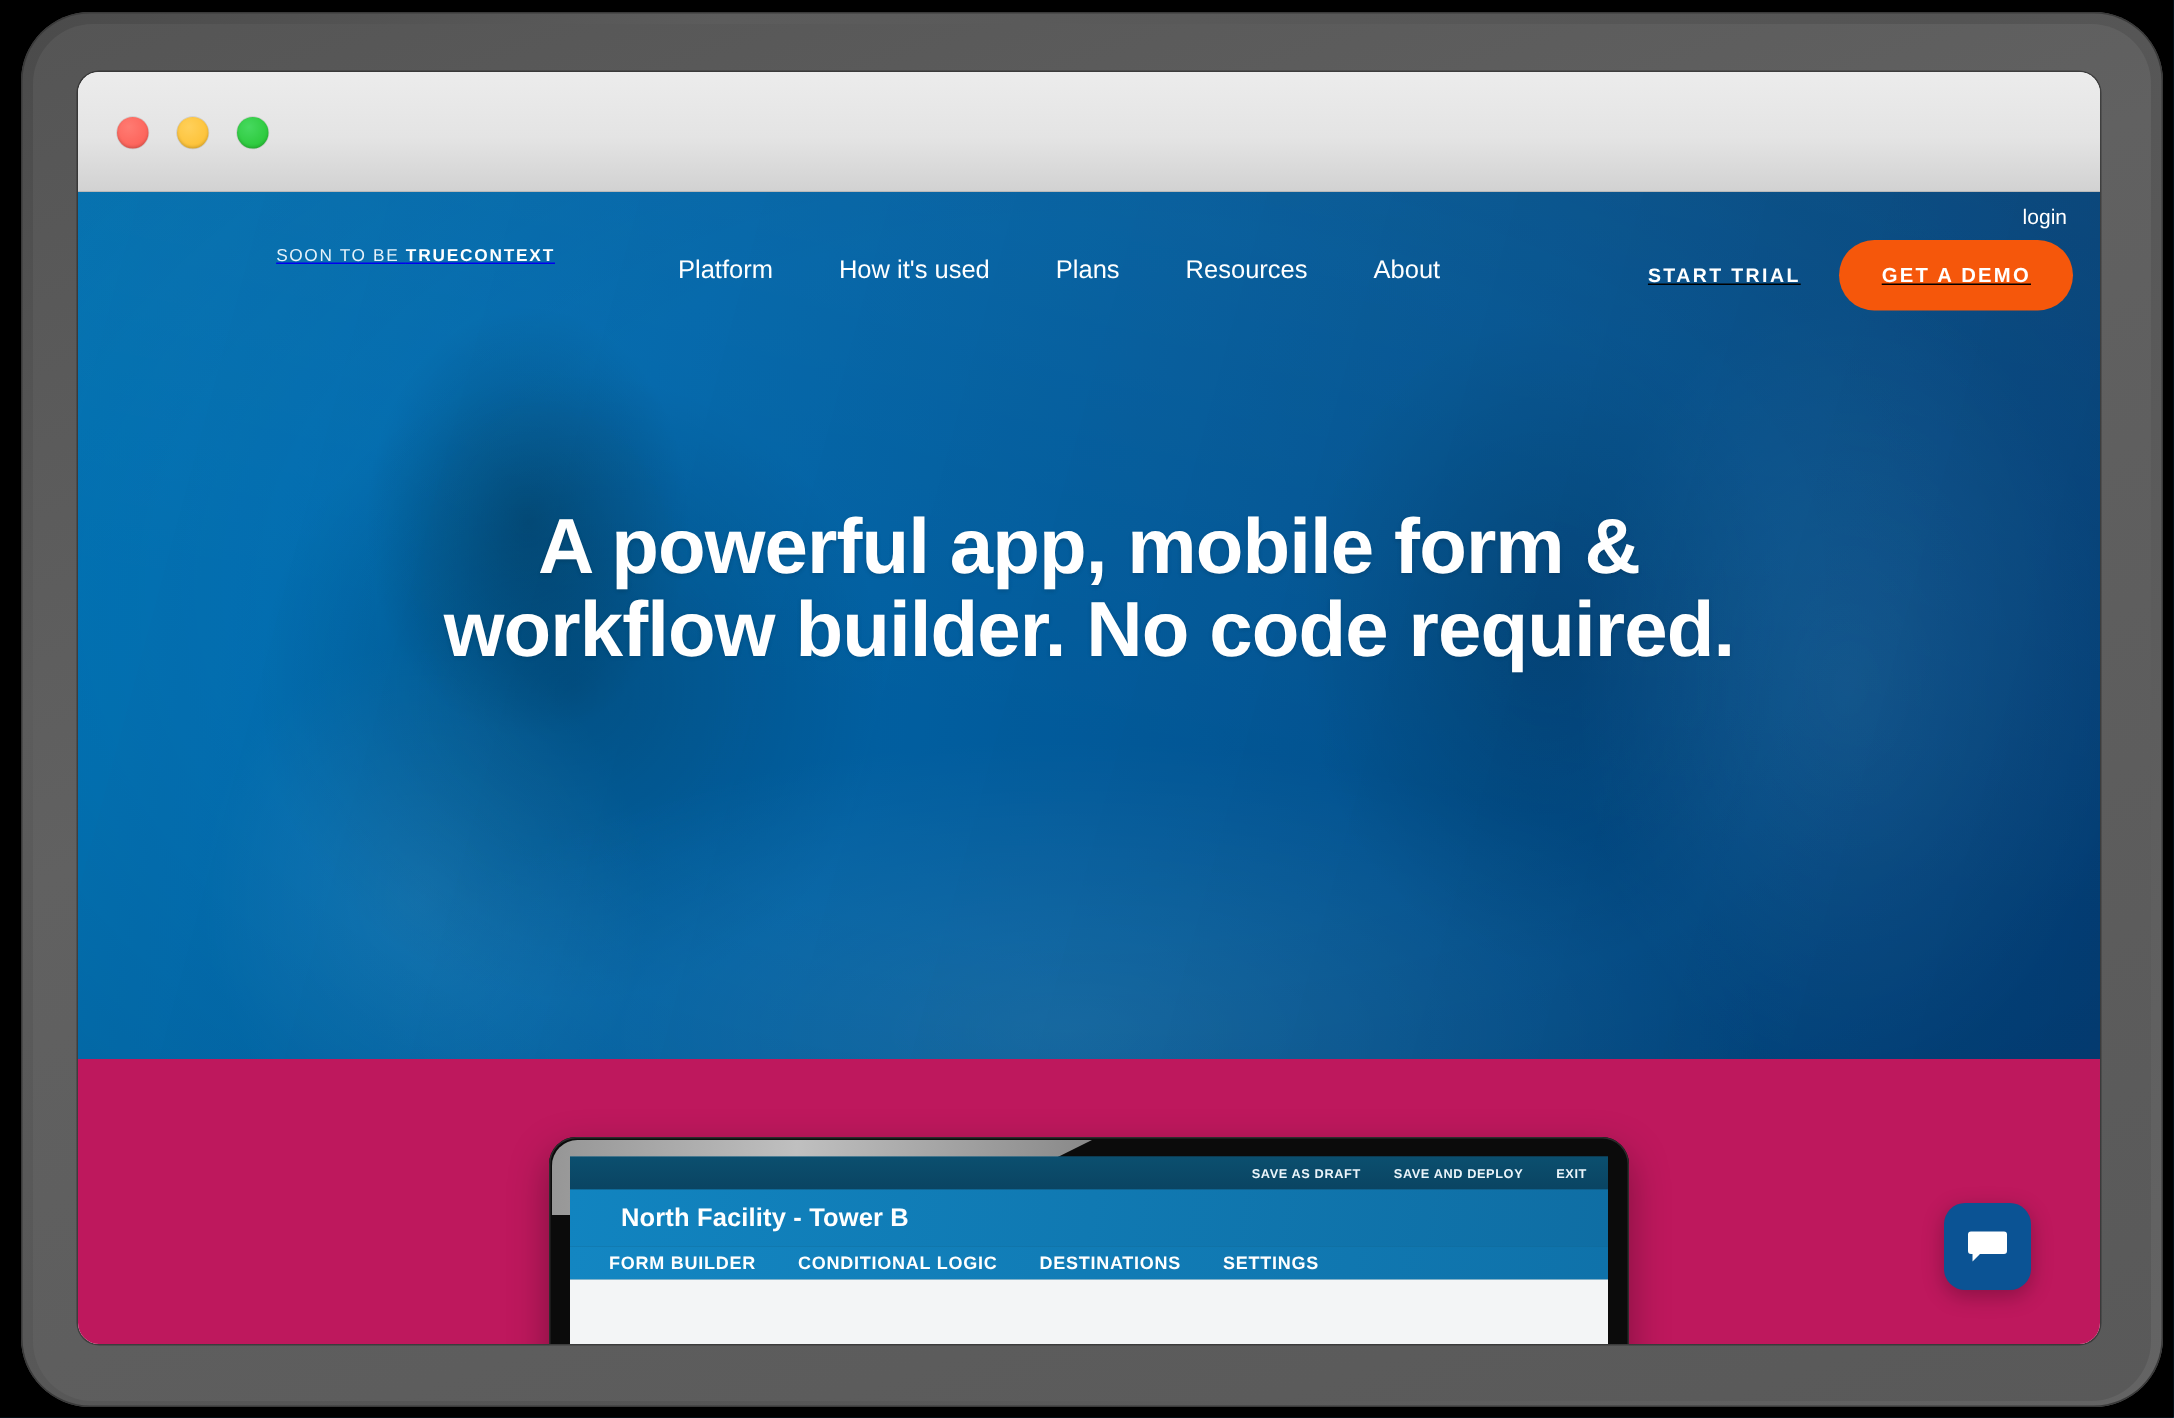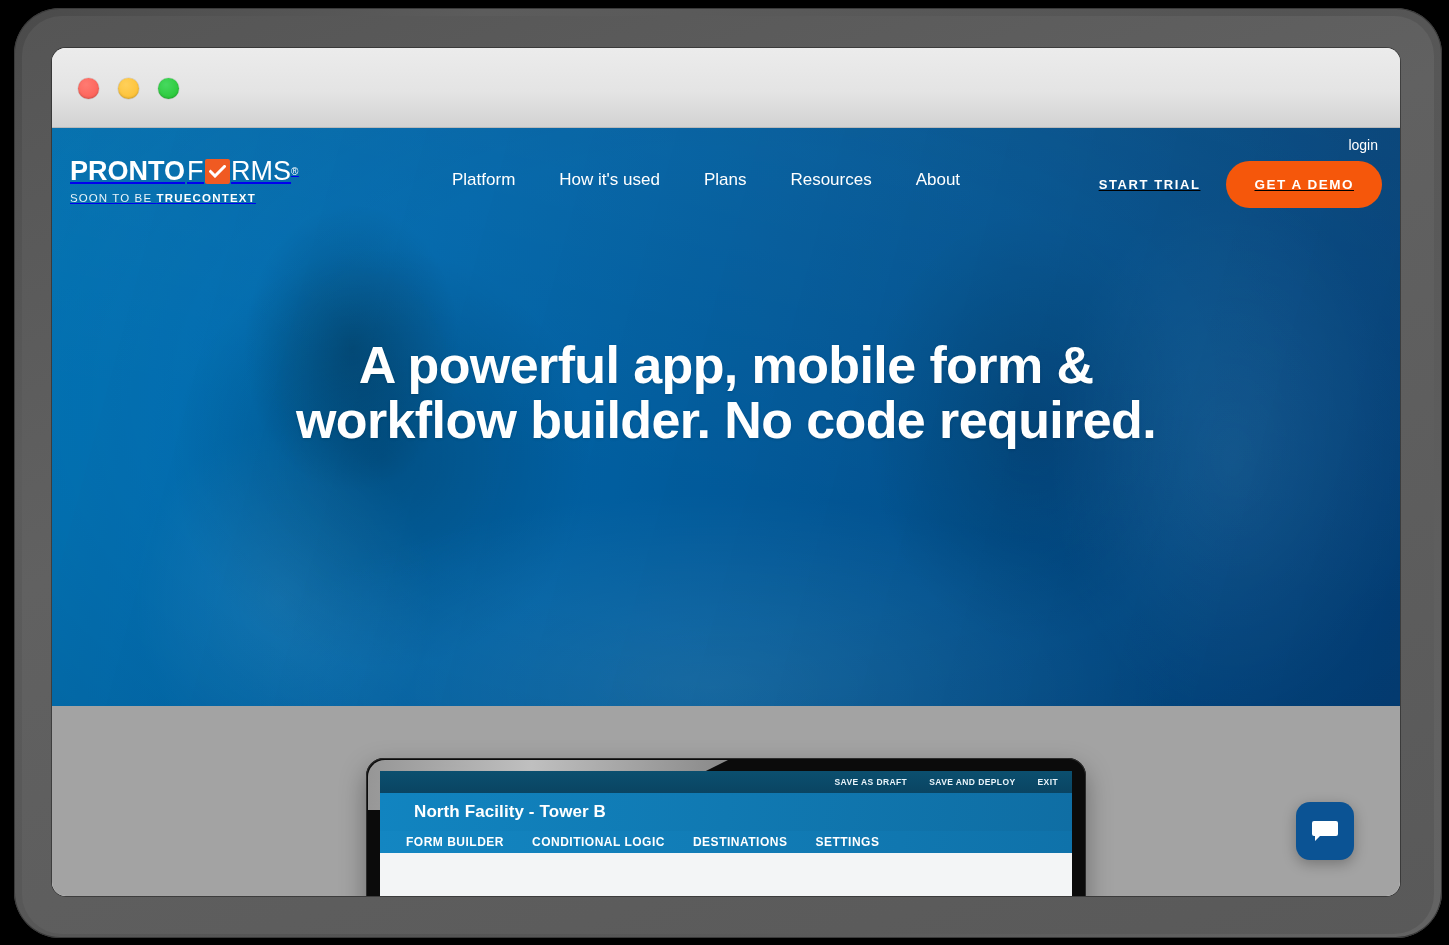--- a/index.html
+++ b/index.html
@@ -136,21 +136,21 @@
     width: 25px; height: 25px;
     background: #F05A22;
     border-radius: 2px;
     margin: 0 1px;
   }
   .logo-check svg { display: block; }
   .logo-rms { font-weight: normal; letter-spacing: 0px; }
   .logo-reg { font-size: 10px; vertical-align: super; font-weight: normal; }
   .logo-tagline {
     margin-top: 7px;
-    text-align: left;
+    text-align: right;
     font-size: 11.5px;
     letter-spacing: 1.1px;
     color: #e7f3fa;
   }
   .logo-tagline b { color: #ffffff; letter-spacing: 1.2px; }
 
   
   #main-nav {
     position: absolute;
     left: 400px; top: 42px;
@@ -223,21 +223,21 @@
     letter-spacing: -.6px;
     padding: 0 60px;
     text-shadow: 0 1px 3px rgba(0,0,0,.14);
   }
   #hero-headline .line { display: block; }
 
   
   #showcase {
     position: relative;
     height: 190px;
-    background: #a3a3a3;
+    background: #be185d;
     overflow: hidden;
   }
   #tablet-mockup {
     position: absolute;
     left: 50%;
     transform: translateX(-50%);
     top: 52px;
     width: 720px;
     height: 300px;
     border-radius: 18px 18px 10px 10px;
@@ -359,31 +359,20 @@
     </div>
   </div>
 
   <div id="hero">
     <div class="photo"></div>
     <div class="vignette"></div>
 
     <div id="site-header">
 
       <a id="brand-logo" href="#">
-        <div class="logo-wordmark">
-          <span class="logo-pronto">PRONTO</span>
-            <span class="logo-f">F</span>
-            <span class="logo-check">
-              <svg width="17" height="13" viewBox="0 0 17 13">
-                <path d="M1.5 6.5 L6 11 L15.5 1.5" stroke="#ffffff" stroke-width="3" fill="none" stroke-linecap="square"></path>
-              </svg>
-            </span>
-            <span class="logo-rms">RMS</span>
-            <span class="logo-reg">®</span>
-        </div>
         <div class="logo-tagline">
           <span>SOON TO BE </span><b>TRUECONTEXT</b>
         </div>
       </a>
 
       <nav id="main-nav">
         <a href="#">Platform</a>
         <a href="#">How it's used</a>
         <a href="#">Plans</a>
         <a href="#">Resources</a>

